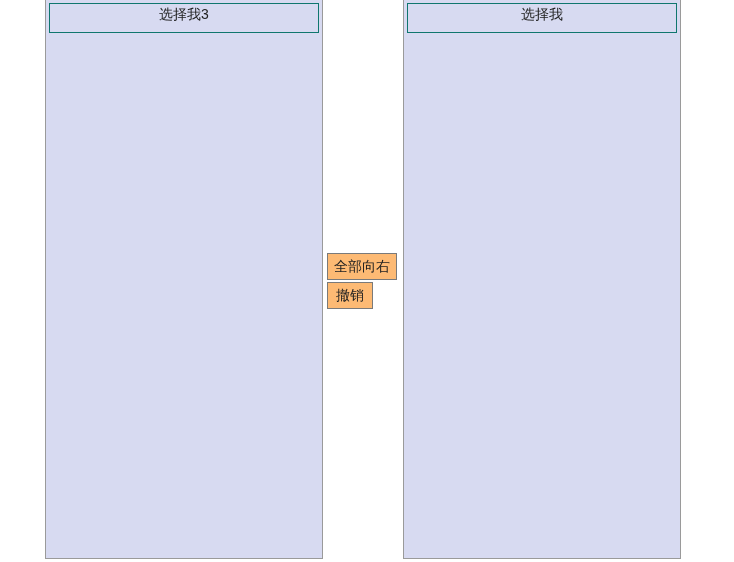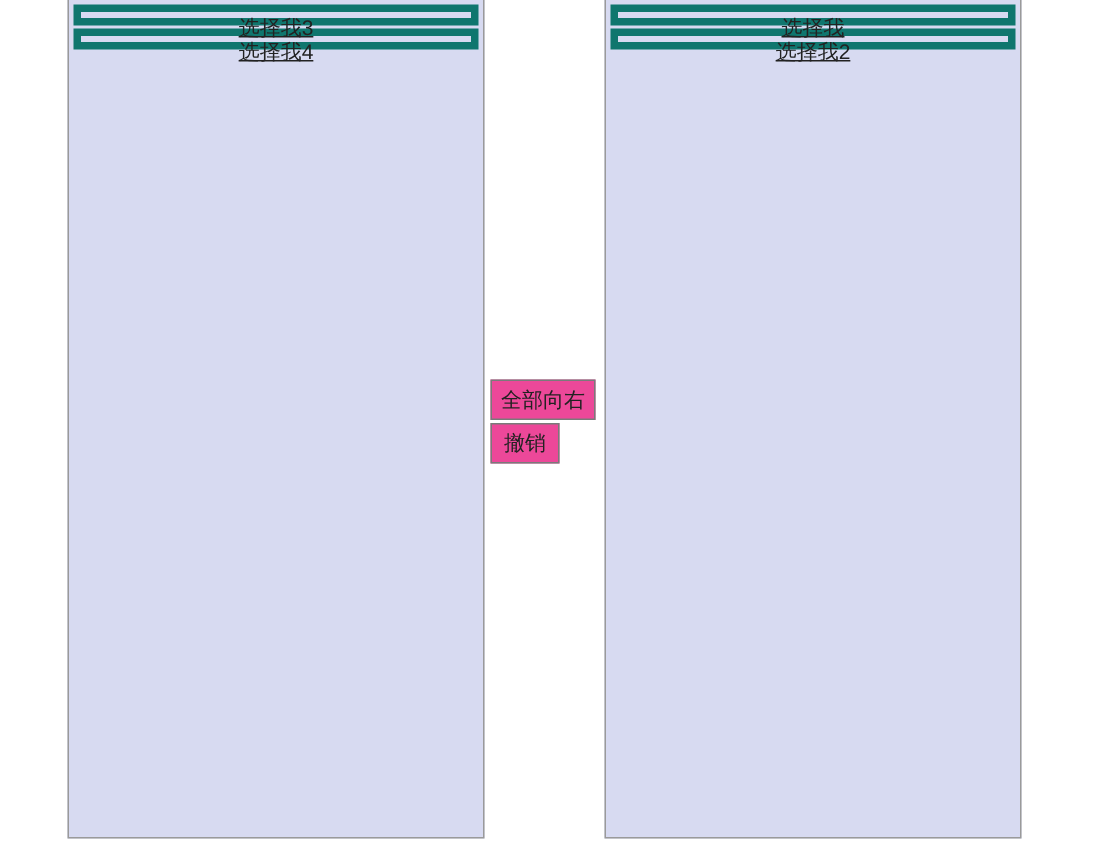--- a/index.html
+++ b/index.html
@@ -31,66 +31,63 @@
     }
     .list-panel.left {
       margin-left: 40px;
       margin-right: 4px;
     }
     .list-panel.right {
       margin-left: 4px;
       margin-right: 48px;
     }
     .list-item {
-      height: 14px;
+      height: 30px;
       line-height: 20px;
-      border: 5px solid #0f766e;
+      border: 1px solid #0f766e;
       background: #d7daf1;
       text-align: center;
       margin-bottom: 2px;
       font-size: 14px;
       color: #222;
       cursor: pointer;
       user-select: none;
-      text-decoration: underline;
     }
     .button-col {
       display: flex;
       flex-direction: column;
       align-items: flex-start;
       width: 72px;
       gap: 2px;
     }
     .btn {
       font-family: inherit;
       font-size: 14px;
       padding: 4px 6px;
-      background: #ec4899;
+      background: #fdba74;
       border: 1px solid #7a7a7a;
       cursor: pointer;
       color: #222;
       line-height: 1.2;
     }
     .btn.narrow {
       padding: 4px 8px;
     }
   </style>
 </head>
 <body>
 
 <div class="container">
 
   <div class="list-panel left">
     <div class="list-item">选择我3</div>
-    <div class="list-item">选择我4</div>
   </div>
 
   <div class="button-col">
     <button class="btn">全部向右</button>
     <button class="btn narrow">撤销</button>
   </div>
 
   <div class="list-panel right">
     <div class="list-item">选择我</div>
-    <div class="list-item">选择我2</div>
   </div>
 
 </div>
 
 </body></html>

